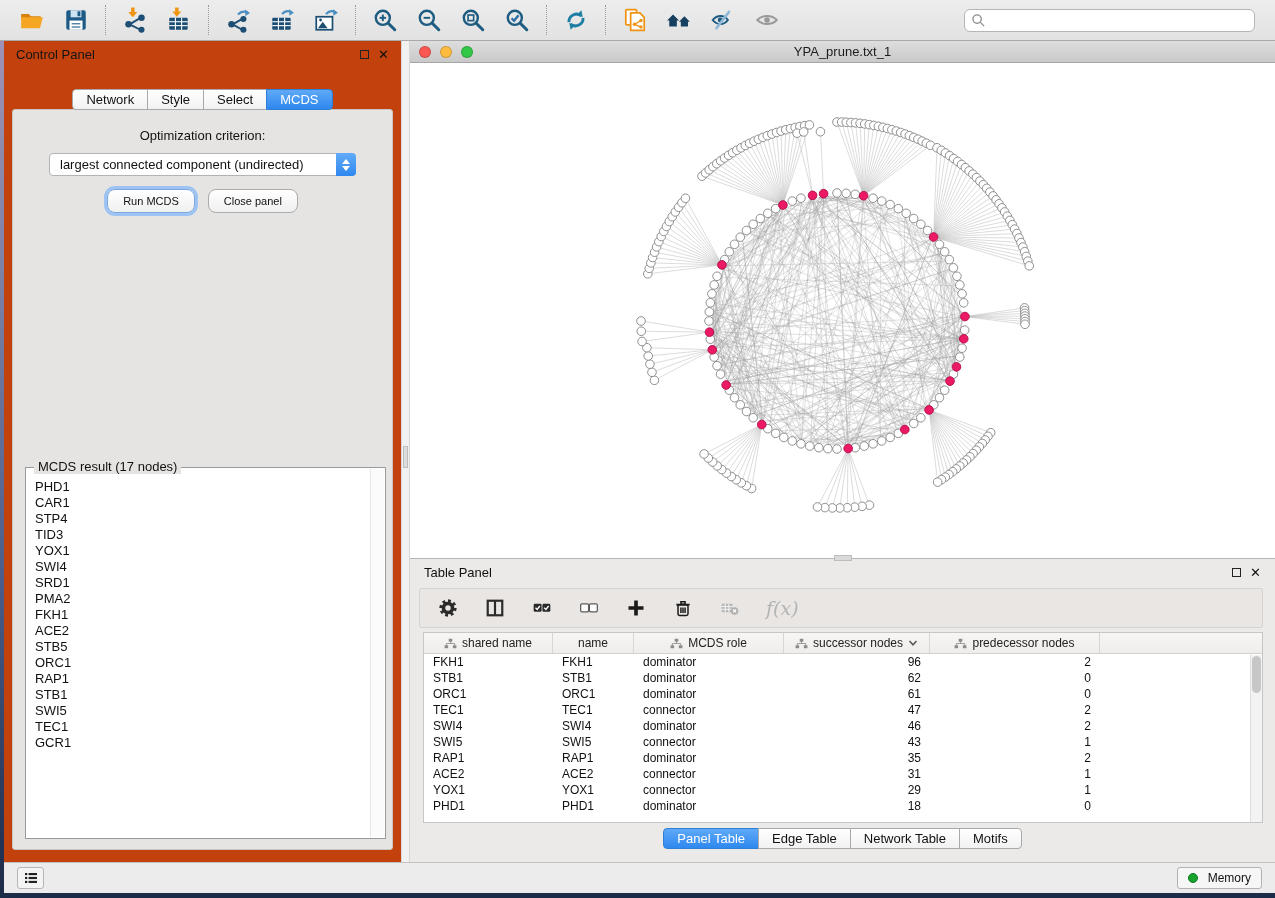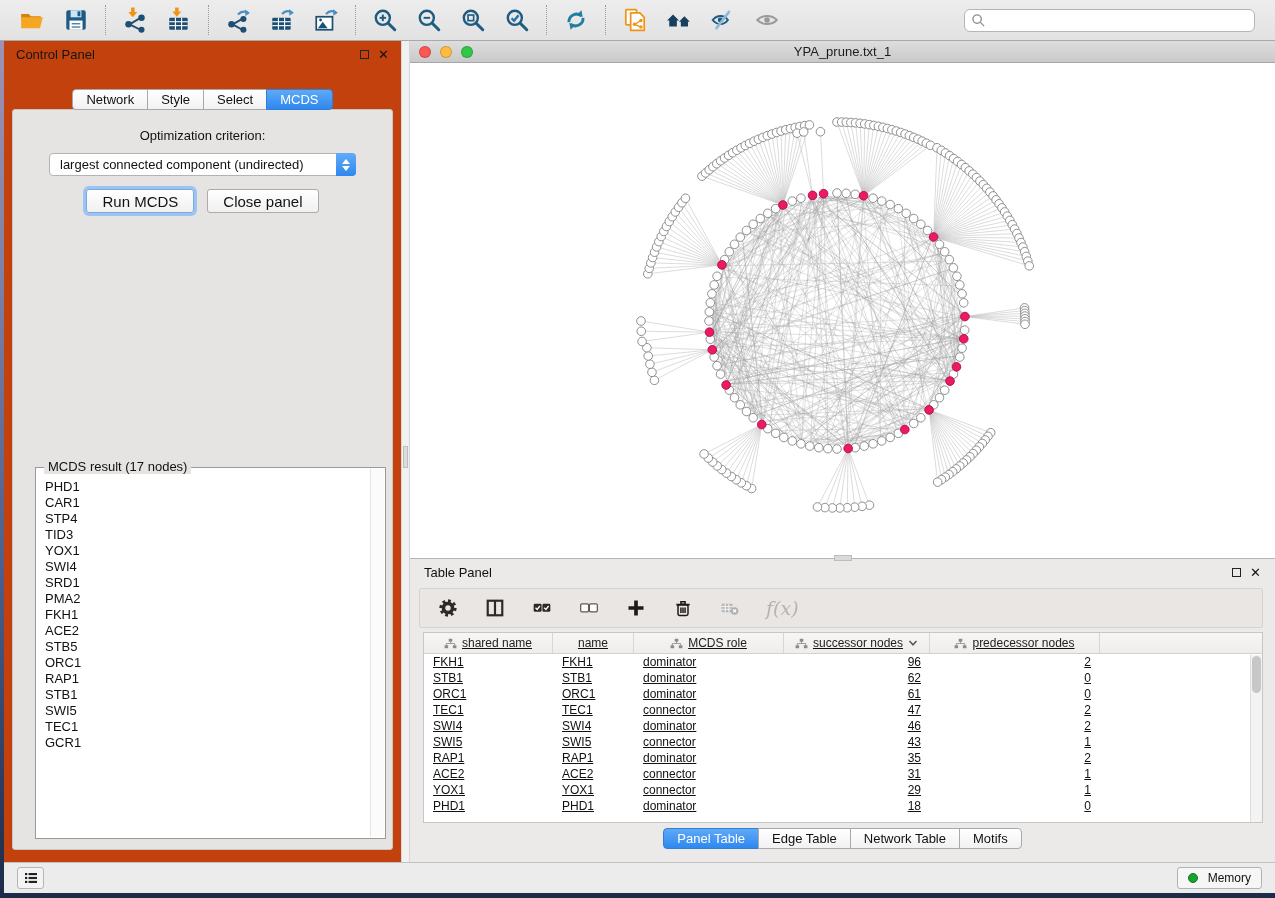--- a/index.html
+++ b/index.html
@@ -44,24 +44,24 @@
   .opt-label { text-align:center; margin-top:18px; font-size:13px; }
   .select { margin:10px 36px 0 36px; height:23px; background:#fff; border:1px solid #b3b3b3; border-radius:4px;
     display:flex; align-items:center; position:relative; }
   .select .sel-text { flex:1; padding:0 6px 0 10px; font-size:13px; white-space:nowrap; overflow:hidden; }
   .stepper { width:20px; height:23px; margin:-1px -1px -1px 0; border-radius:0 4px 4px 0;
     background:linear-gradient(#62abf8,#2e87ef); display:flex; flex-direction:column; align-items:center; justify-content:center; gap:2px; }
   .stepper i { width:0; height:0; border-left:4px solid transparent; border-right:4px solid transparent; display:block; }
   .stepper .up { border-bottom:5px solid #fff; }
   .stepper .dn { border-top:5px solid #fff; }
   .btn-row { display:flex; justify-content:center; gap:13px; margin-top:13px; }
-  .btn { height:24px; padding:0 15px; font-size:15px; font-family:inherit; background:linear-gradient(#ffffff,#f0f0f0);
-    border:1px solid #ababab; border-radius:3px; color:#111; }
+  .btn { height:24px; padding:0 15px; font-size:11px; font-family:inherit; background:linear-gradient(#ffffff,#f0f0f0);
+    border:1px solid #ababab; border-radius:8px; color:#111; }
   .btn.focused { box-shadow:0 0 0 3px #9cc3f3; border-color:#7aa8dc; }
-  .result-group { margin:auto 6px 10px 22px; height:372px; position:relative; border:1px solid #9a9a9a; background:#fff;padding-left:24px; }
+  .result-group { margin:auto 6px 10px 12px; height:372px; position:relative; border:1px solid #9a9a9a; background:#fff;padding-left:24px; }
   .result-legend { position:absolute; top:-9px; left:8px; background:#e6e4e2; padding:0 4px; font-size:13px; color:#111; }
   .result-list { position:absolute; inset:1px 15px 1px 1px; padding:10px 0 0 8px; overflow:hidden; }
   .result-list div { font-size:13px; line-height:16px; }
   .result-scroll { position:absolute; top:1px; right:1px; bottom:1px; width:14px; background:#fbfbfb; border-left:1px solid #e4e4e4; }
 
   
   .v-splitter { width:9px; flex:0 0 9px; background:#f1f1f1; border-left:1px solid #d6d6d6; border-right:1px solid #d6d6d6; position:relative; }
   .v-handle { position:absolute; top:405px; left:1px; width:5px; height:22px; background:#dcdcdc; border:1px solid #bdbdbd; }
 
   
@@ -77,21 +77,21 @@
 
   
   .table-panel { flex:1; background:#eceae8; border-top:1px solid #b5b5b5; display:flex; flex-direction:column; min-height:0; }
   .tp-header { height:26px; display:flex; align-items:center; padding:0 14px; font-size:13px; }
   .tp-header .ph-title { flex:1; }
   .tp-toolbar { margin:3px 12px 0 9px; height:40px; flex:0 0 40px; background:#e9e6e3; border:1px solid #d5d2cf; border-radius:2px;
     display:flex; align-items:center; gap:25px; padding:0 17px; }
   .tt-icon { display:flex; align-items:center; justify-content:center; width:22px; height:22px; }
   .tt-icon svg { width:20px; height:20px; }
   .fx { font-family:"DejaVu Serif",serif; font-style:italic; font-size:19px; color:#b3b3b3; }
-  .tbl { position:relative; margin:4px 12px 0 13px; background:#fff; border:1px solid #c6c6c6; height:191px; flex:0 0 191px; overflow:hidden;text-decoration:underline; }
+  .tbl { position:relative; margin:4px 12px 0 13px; background:#fff; border:1px solid #c6c6c6; height:191px; flex:0 0 191px; overflow:hidden; }
   .tbl-header { display:flex; height:21px; background:linear-gradient(#f8f6f5,#efedeb); border-bottom:1px solid #d2d2d2; }
   .th { display:flex; align-items:center; justify-content:center; gap:5px; border-right:1px solid #d8d6d4; font-size:12px; color:#222; }
   .tr { display:flex; height:16px; line-height:16px; }
   .td { padding:0 9px; font-size:12px; white-space:nowrap; overflow:hidden; }
   .td.num { text-align:right; }
   .tbl-scroll { position:absolute; top:22px; right:0; bottom:0; width:12px; background:#f3f3f3; border-left:1px solid #dedede; }
   .tbl-thumb { margin:1px; width:9px; height:37px; background:#c7c7c7; border-radius:5px; }
   .tp-tabs { display:flex; justify-content:center; margin-top:5px; }
 
   

